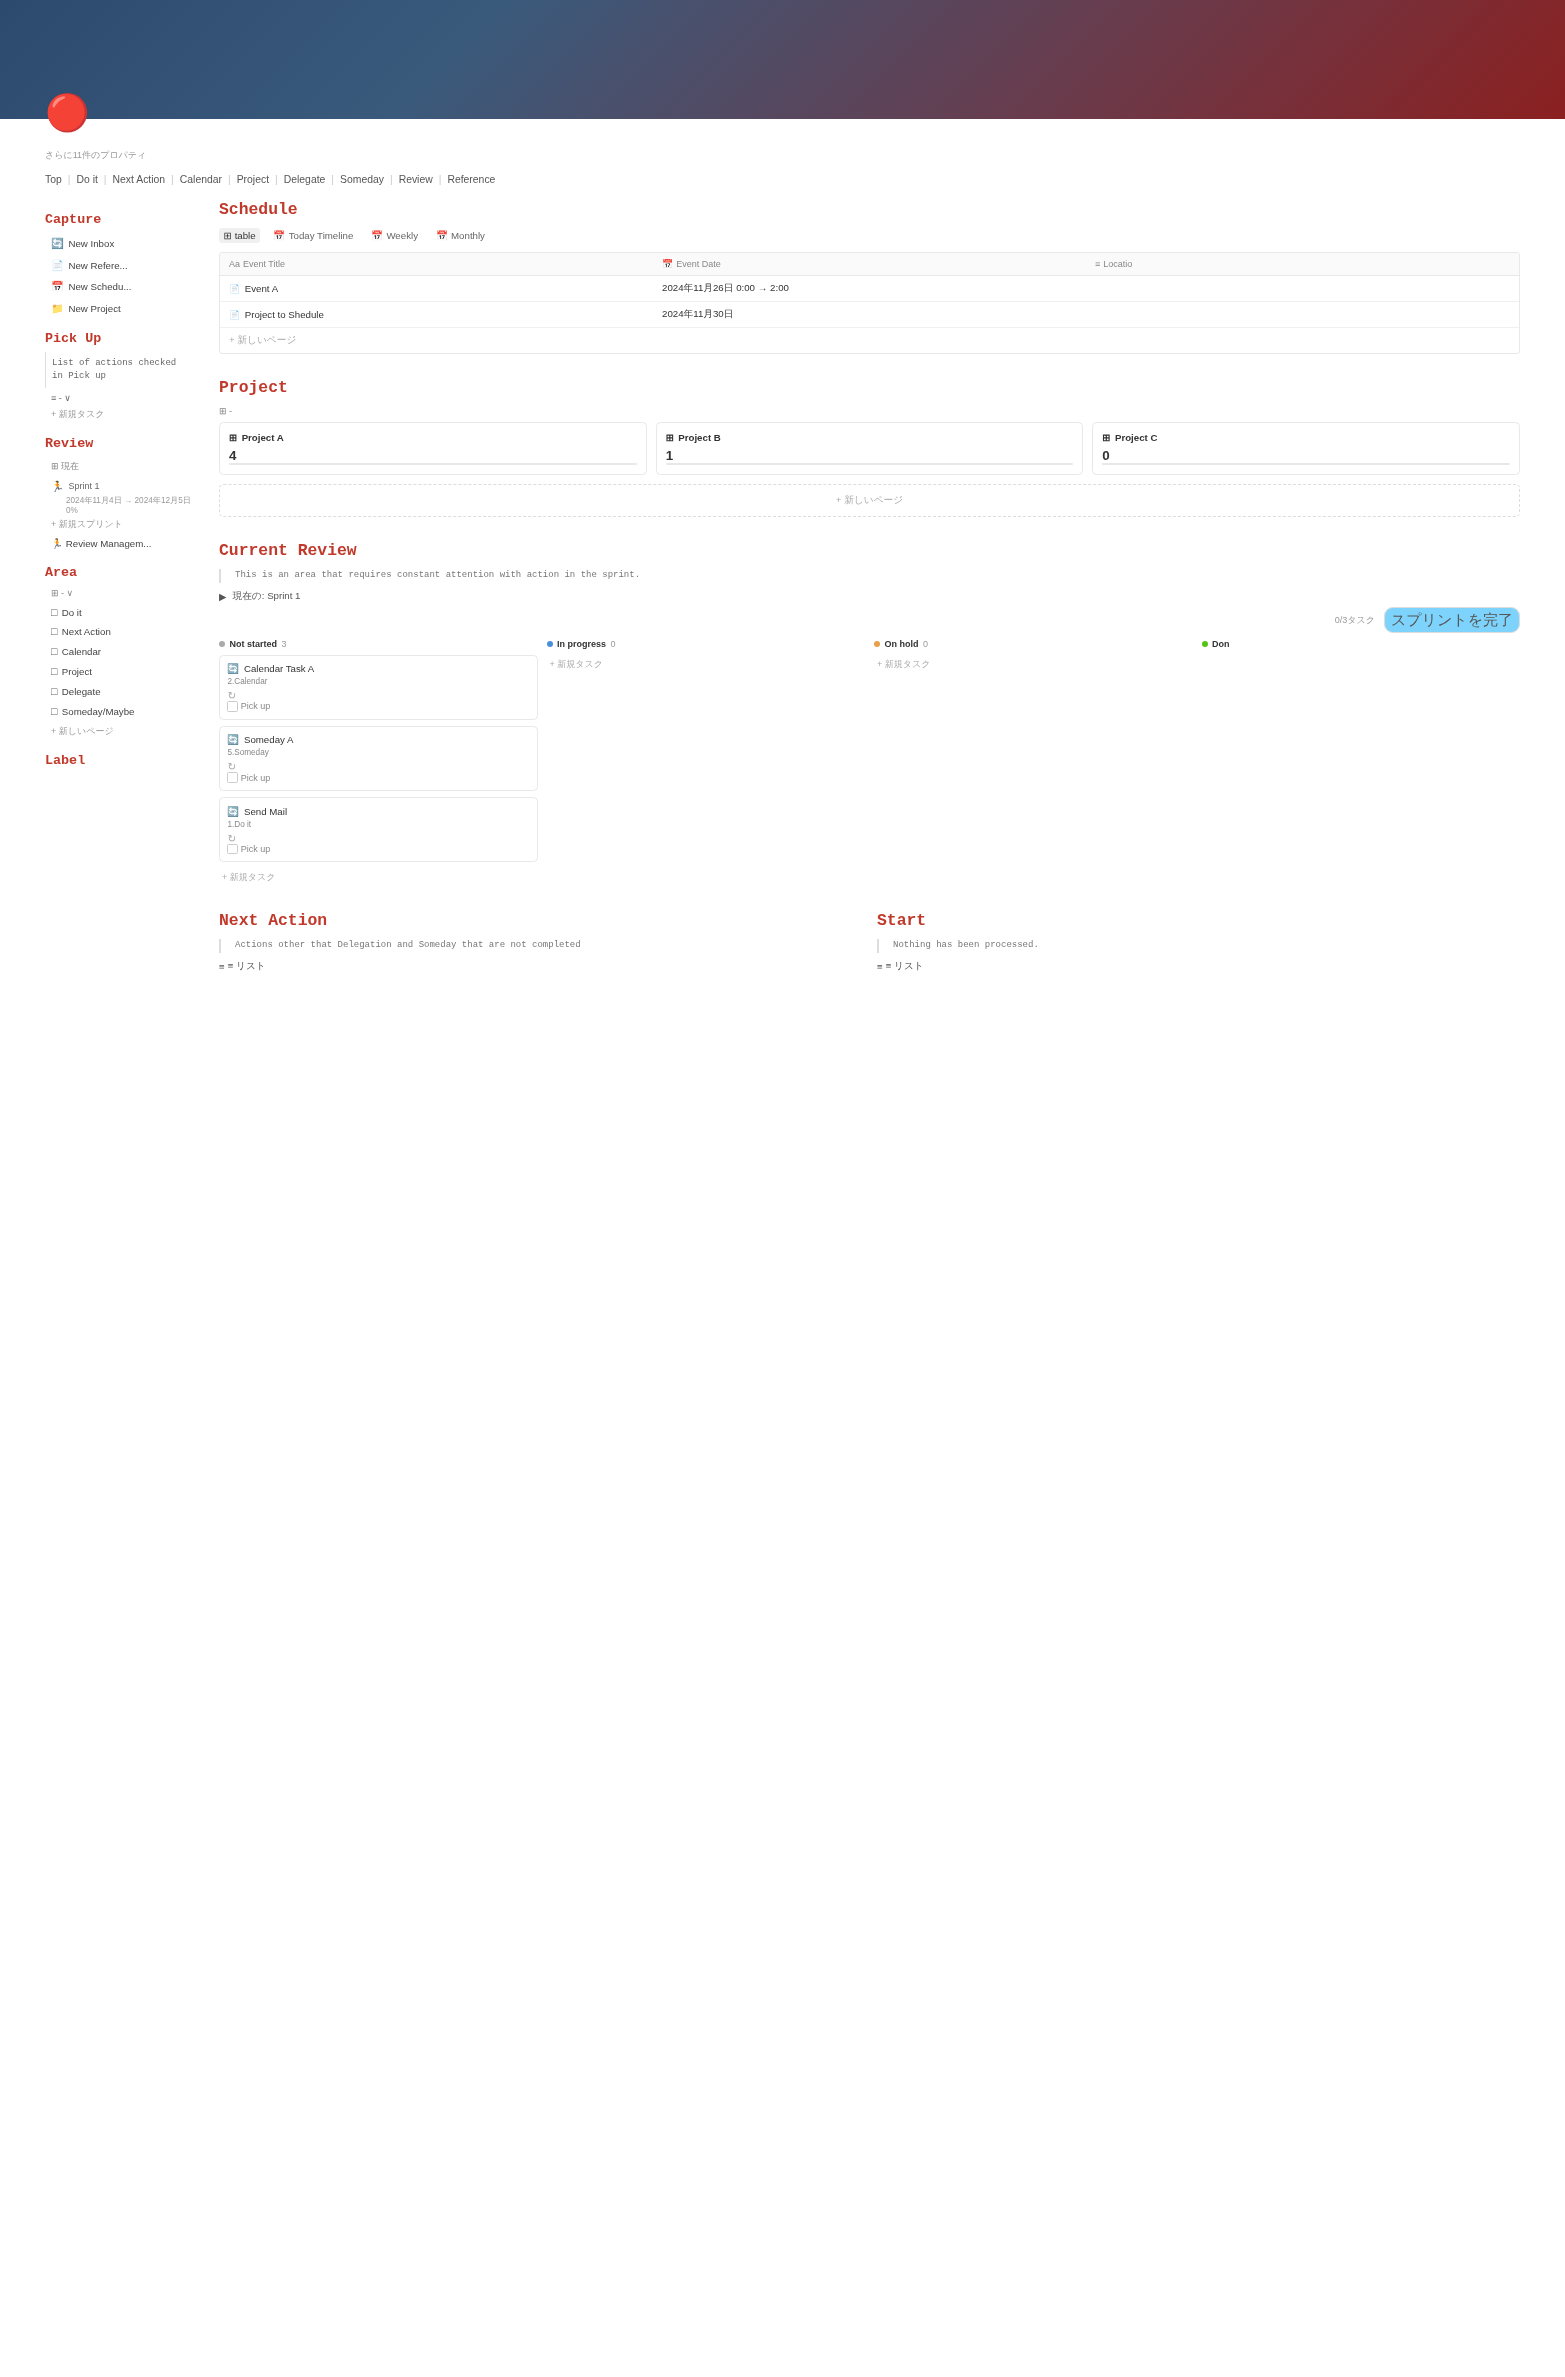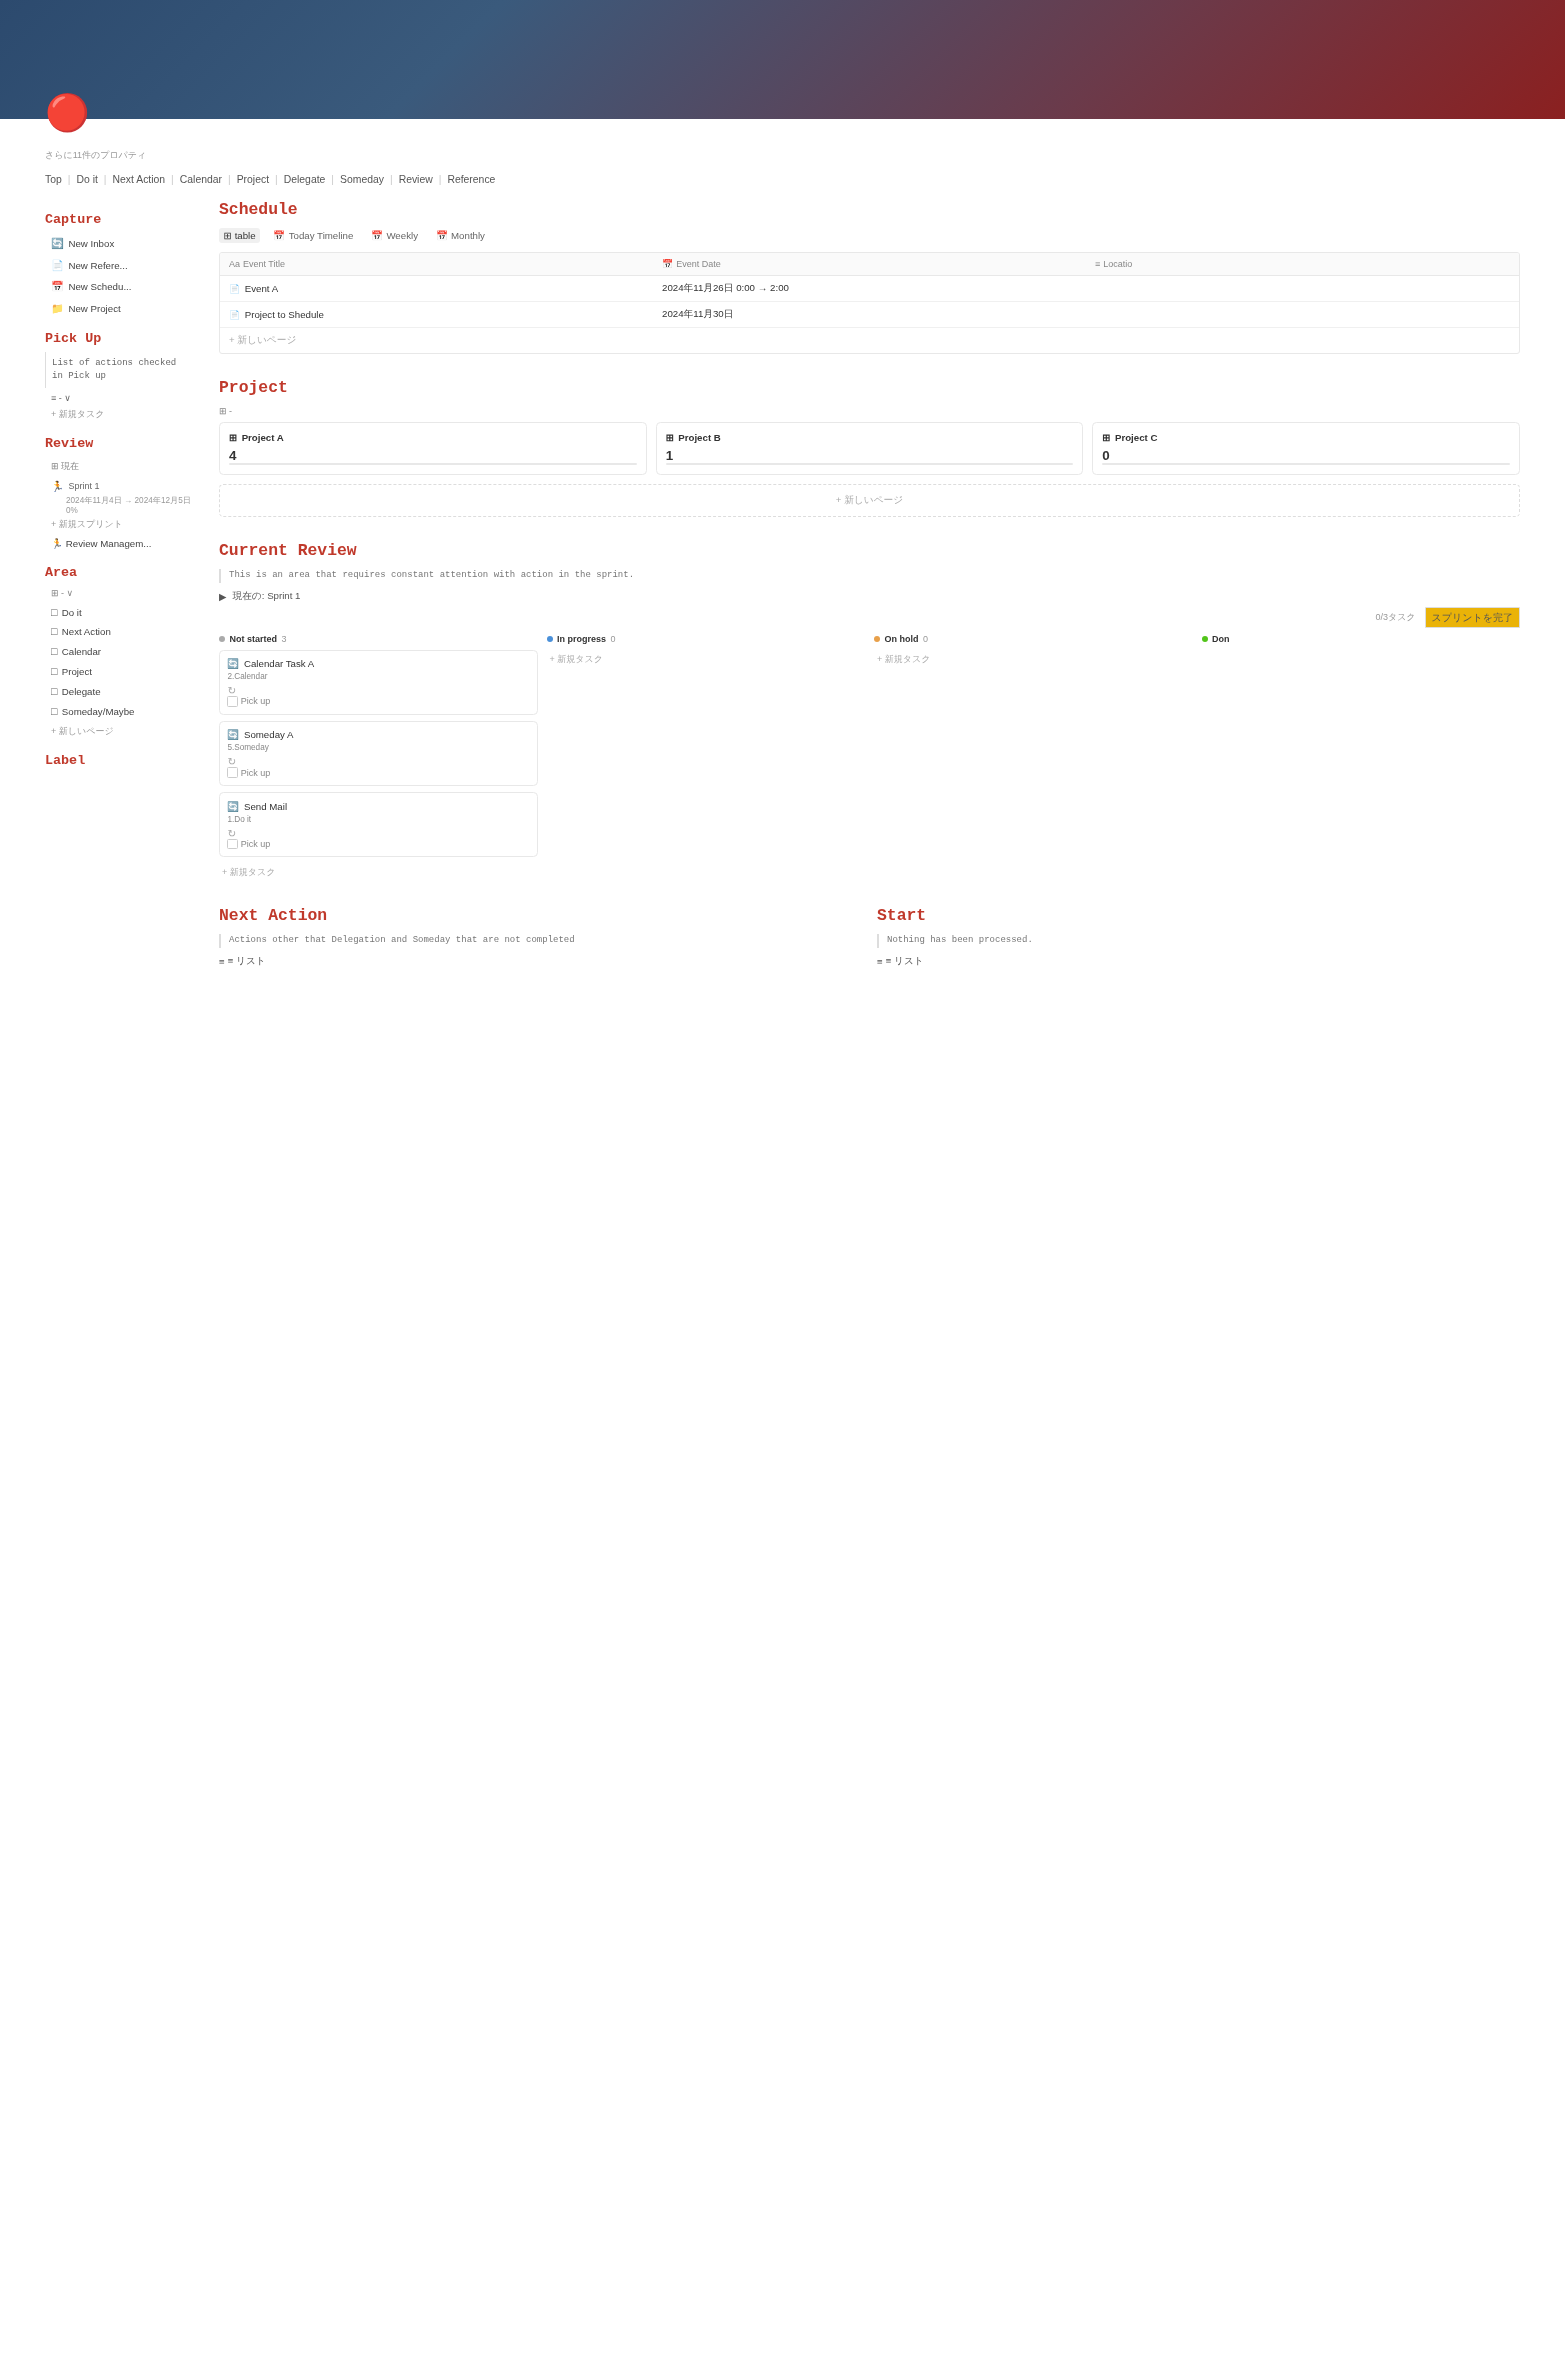--- a/index.html
+++ b/index.html
@@ -242,21 +242,21 @@
       align-items: center;
       justify-content: center;
       color: #aaa;
       cursor: pointer;
       font-size: 9.7px;
       grid-column: 1 / -1;
     }
 
     .blockquote-text {
       border-left: 2.2px solid #ddd;
-      padding-left: 8px;
+      padding-left: 14px;
       font-family: 'Courier New', monospace;
       font-size: 9px;
       color: #777;
       margin-bottom: 7.4px;
       line-height: 1.5;
     }
 
     .sprint-header {
       display: flex;
       align-items: center;
@@ -270,25 +270,25 @@
       display: flex;
       align-items: center;
       justify-content: flex-end;
       gap: 9px;
       font-size: 9px;
       color: #999;
       margin-bottom: 6px;
     }
 
     .sprint-complete-btn {
-      background: #eab308;
+      background: #7dd3fc;
       border: 0.7px solid #ddd;
-      border-radius: 1px;
+      border-radius: 9px;
       padding: 2.2px 6px;
-      font-size: 10px;
+      font-size: 15px;
       cursor: pointer;
       color: #555;
     }
 
     .kanban-grid {
       display: grid;
       grid-template-columns: repeat(4, 1fr);
       gap: 9px;
     }
 

